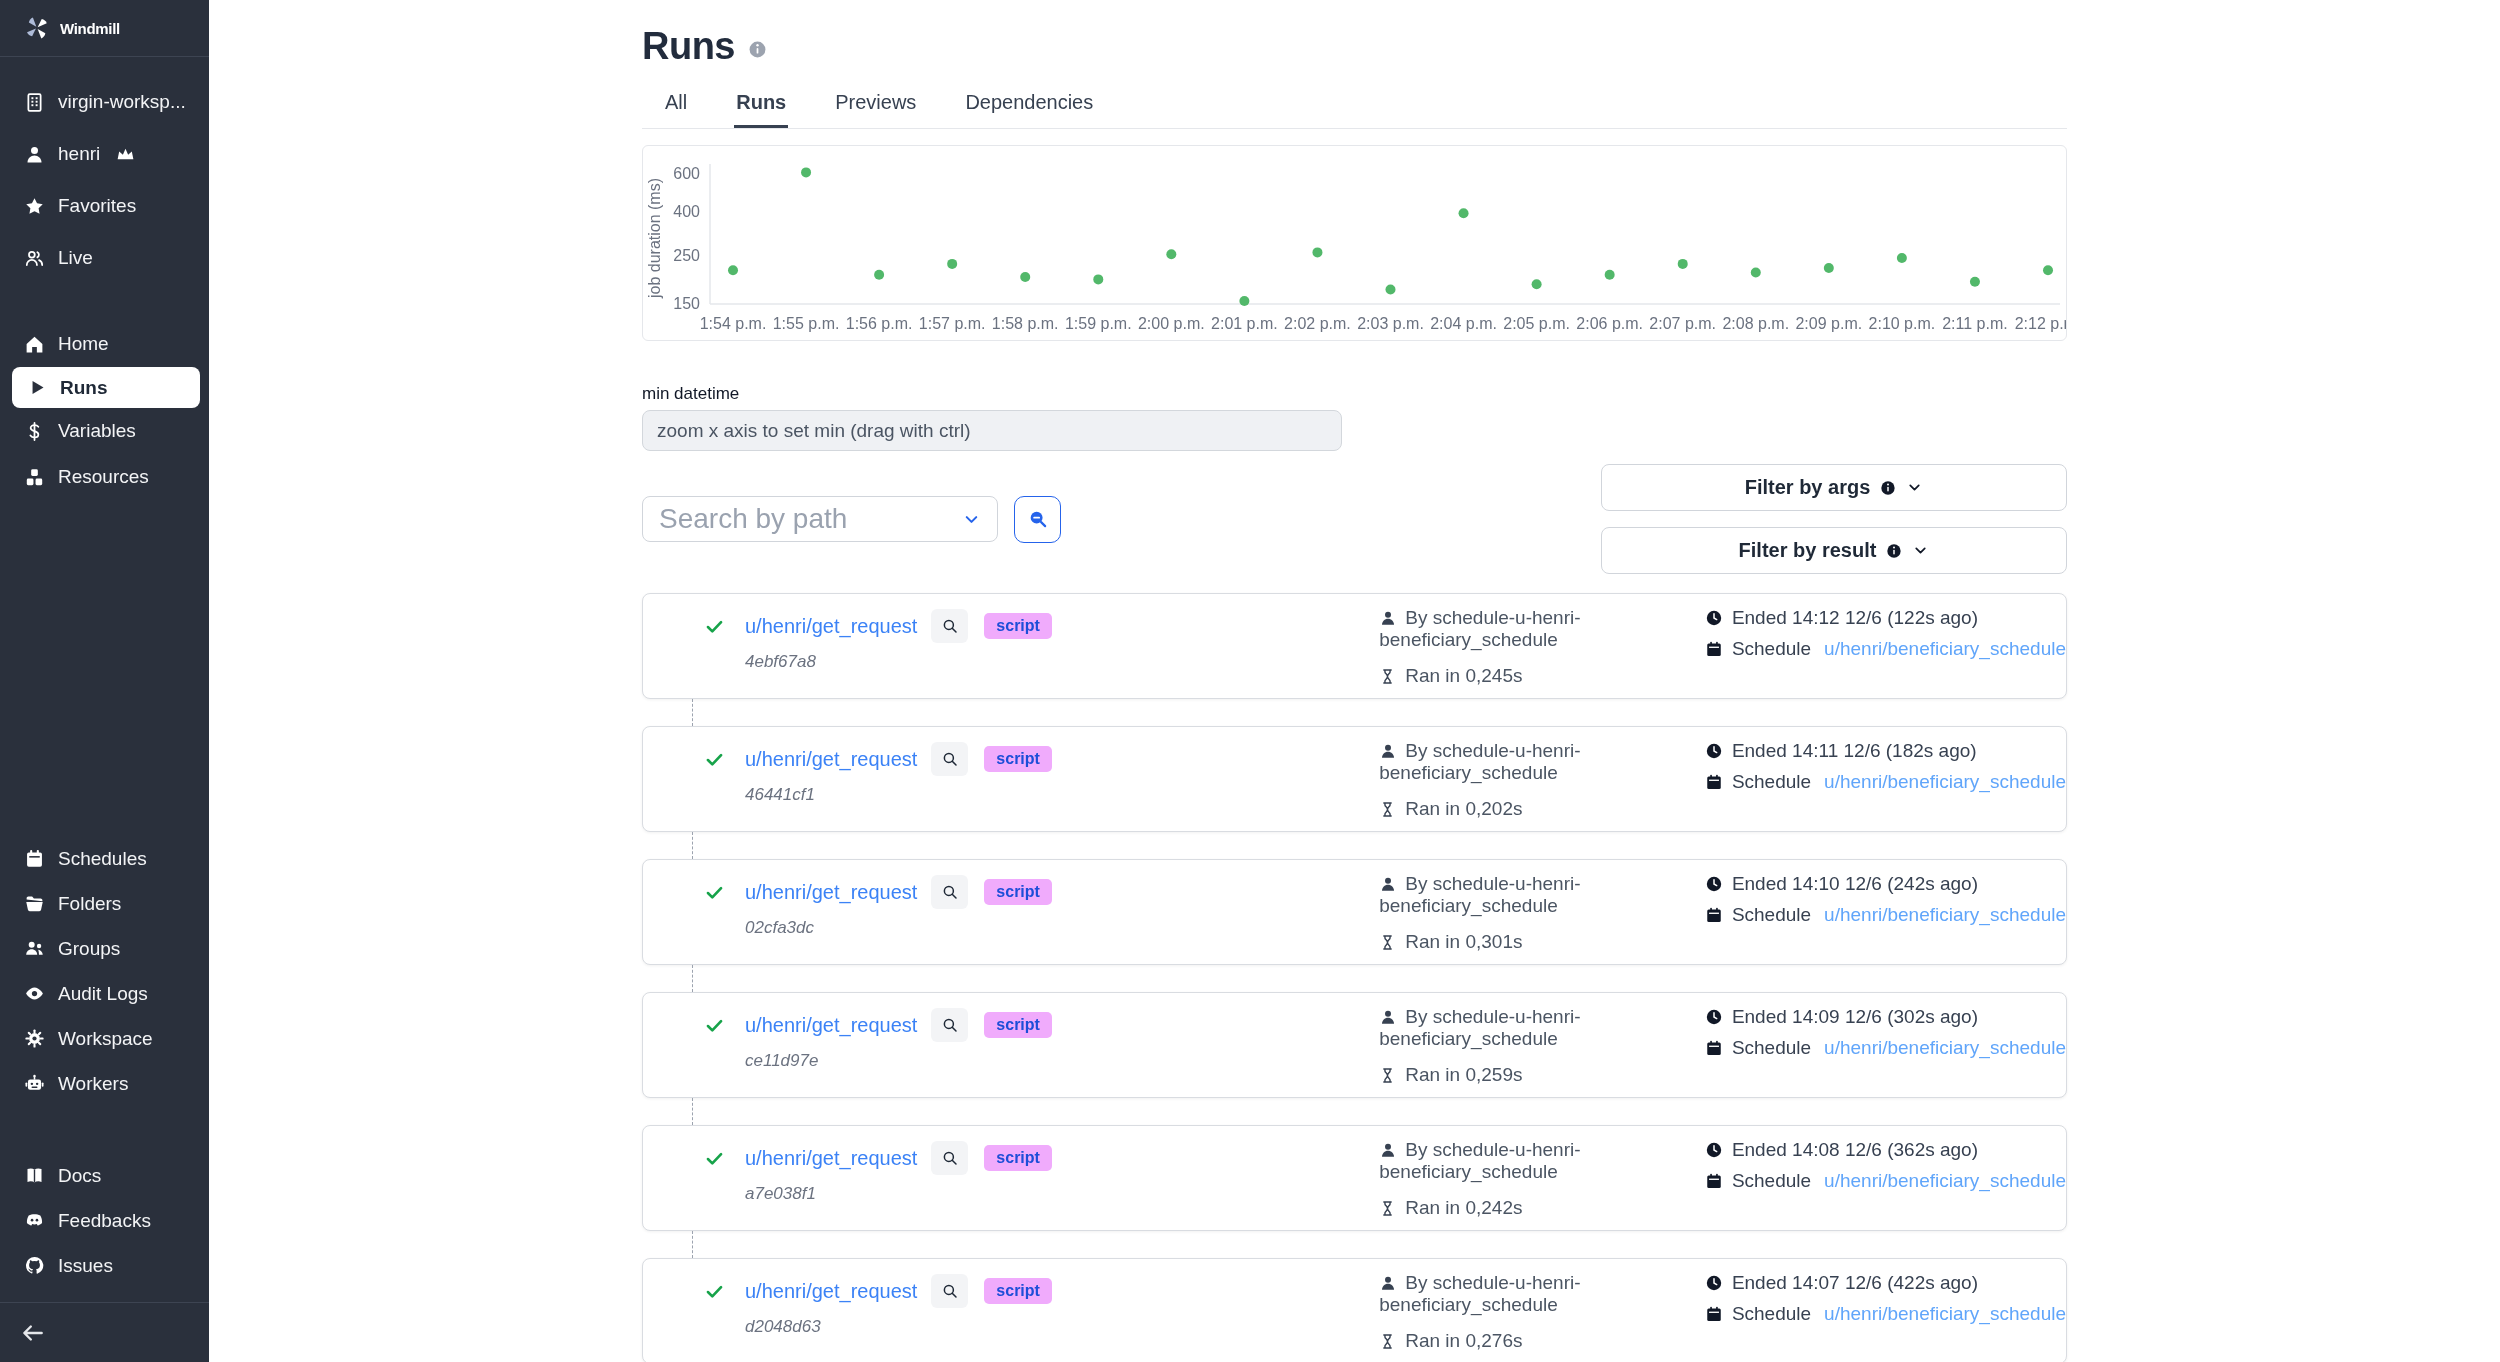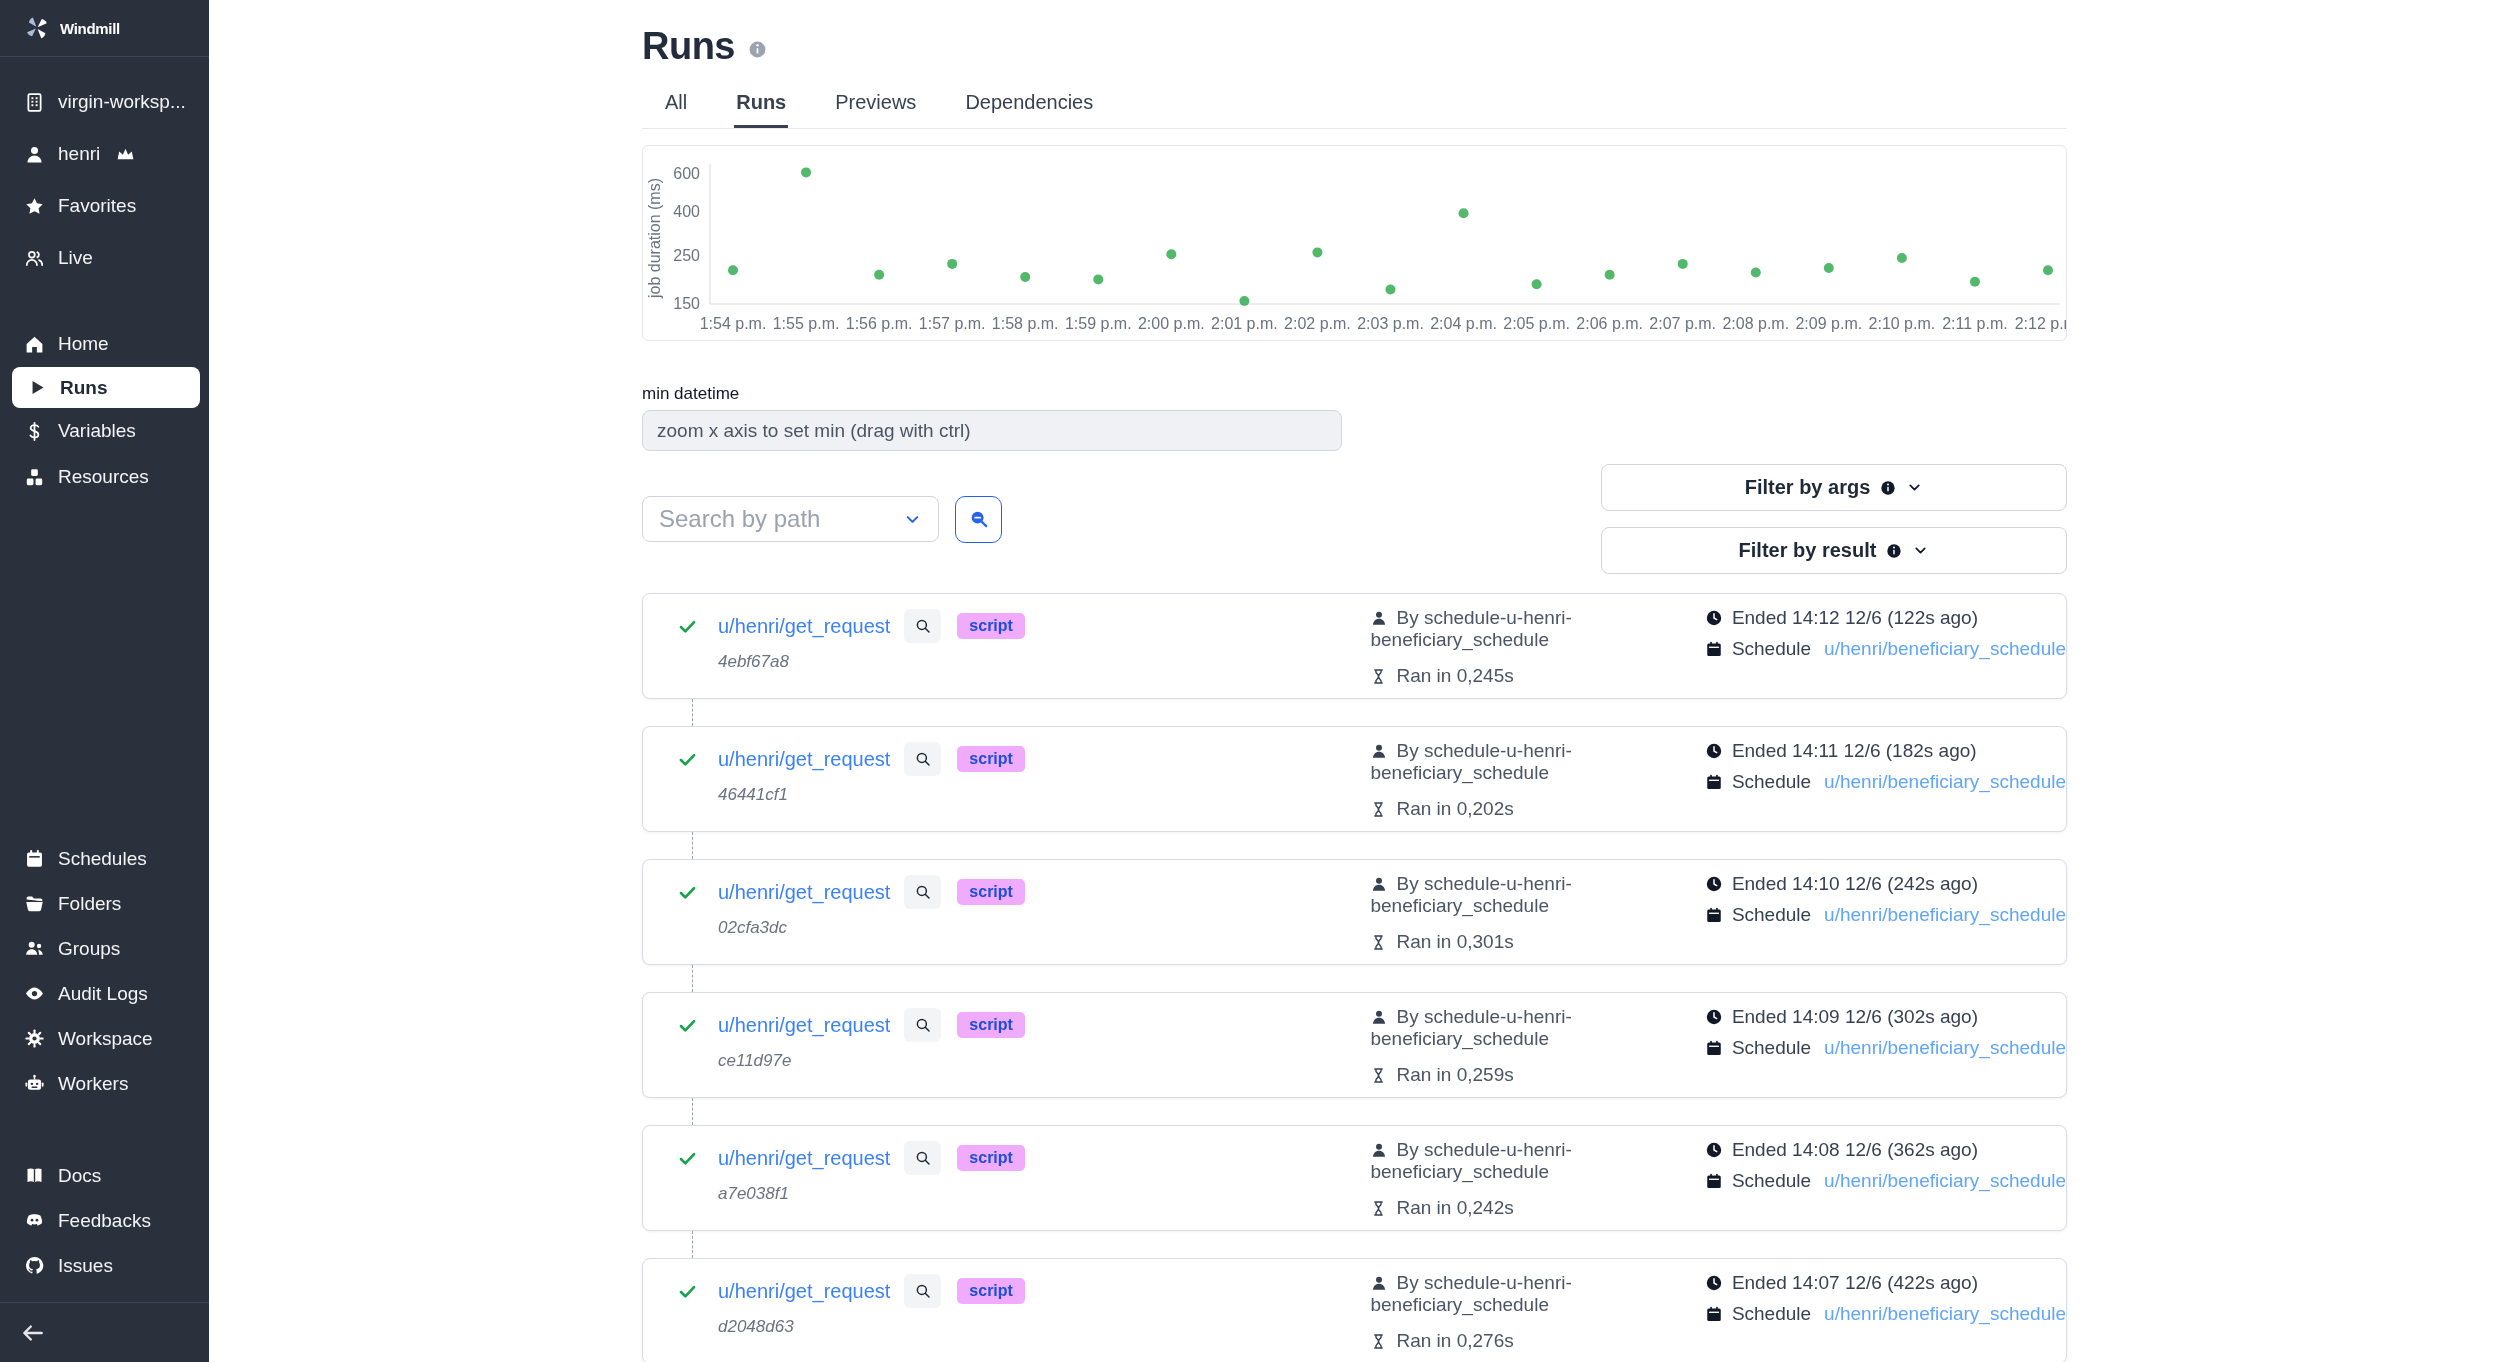--- a/index.html
+++ b/index.html
@@ -52,36 +52,36 @@
   .chart-card{margin-top:16px;height:196px;border:1px solid #e5e7eb;border-radius:6px;overflow:hidden;}
 
   .datetime-row{margin-top:9px;display:flex;justify-content:space-between;}
   .dt-group{width:700px;margin-top:34px;}
   .dt-group label{display:block;font-size:17px;color:#111827;margin-bottom:6px;}
   .dt-group input{width:100%;height:41px;background:#eff1f4;border:1px solid #d3d7dc;border-radius:8px;
     padding:0 14px;font-size:19px;color:#4b5563;font-family:"Liberation Sans",sans-serif;}
   .dt-group input::placeholder{color:#4b5563;opacity:1;}
 
   .search-row{margin-top:13px;display:flex;align-items:center;}
-  .search-select{width:297px;height:46px;border:1px solid #d1d5db;border-radius:8px;display:flex;
-    align-items:center;padding:0 16px;font-size:24px;color:#9aa2af;cursor:pointer;background:#fff;}
+  .search-select{width:356px;height:46px;border:1px solid #d1d5db;border-radius:8px;display:flex;
+    align-items:center;padding:0 16px;font-size:28px;color:#9aa2af;cursor:pointer;background:#fff;}
   .search-select .chev{margin-left:auto;width:19px;height:19px;color:#2563eb;}
   .zoom-btn{width:47px;height:47px;margin-left:16px;border:1.5px solid #2563eb;border-radius:10px;
     background:#fff;display:flex;align-items:center;justify-content:center;color:#2563eb;cursor:pointer;}
   .zoom-btn .icn{width:22px;height:22px;}
   .filters-right{margin-left:auto;display:flex;gap:16px;flex-direction:column;}
   .filter-btn{width:466px;height:47px;border:1px solid #d1d5db;border-radius:8px;background:#fff;
     display:flex;align-items:center;justify-content:center;gap:10px;font-size:20px;font-weight:600;color:#1f2937;cursor:pointer;}
   .filter-btn .info{width:16px;height:16px;color:#111827;}
   .filter-btn .chev{width:17px;height:17px;color:#111827;}
 
   .runs-list{margin-top:19px;}
   .connector{height:27px;margin-left:50px;width:0;border-left:1px dashed #9ca3af;}
   .run-card{height:106px;border:1px solid #d9dce1;border-radius:8px;background:#fff;
-    box-shadow:0 1px 3px rgba(0,0,0,.06);display:flex;}
+    box-shadow:0 1px 3px rgba(0,0,0,.06);display:flex;padding-left:27px;}
   .rc-col1{width:739px;padding:15px 0 0 34px;}
   .rc-line1{display:flex;align-items:center;}
   .rc-check{width:21px;height:21px;color:#17a34a;margin-right:20px;flex:0 0 21px;}
   .rc-path{color:#3b82f6;font-size:20px;text-decoration:none;cursor:pointer;}
   .rc-search{width:37px;height:34px;margin-left:14px;background:#f3f4f6;border-radius:6px;
     display:flex;align-items:center;justify-content:center;color:#1f2937;cursor:pointer;}
   .rc-search .icn{width:18px;height:18px;}
   .rc-badge{margin-left:16px;background:#f0abfc;color:#1d4ed8;font-size:16px;font-weight:700;
     padding:4px 12px;border-radius:5px;text-align:center;}
   .rc-id{margin-top:9px;margin-left:41px;font-style:italic;color:#6b7280;font-size:17px;}

